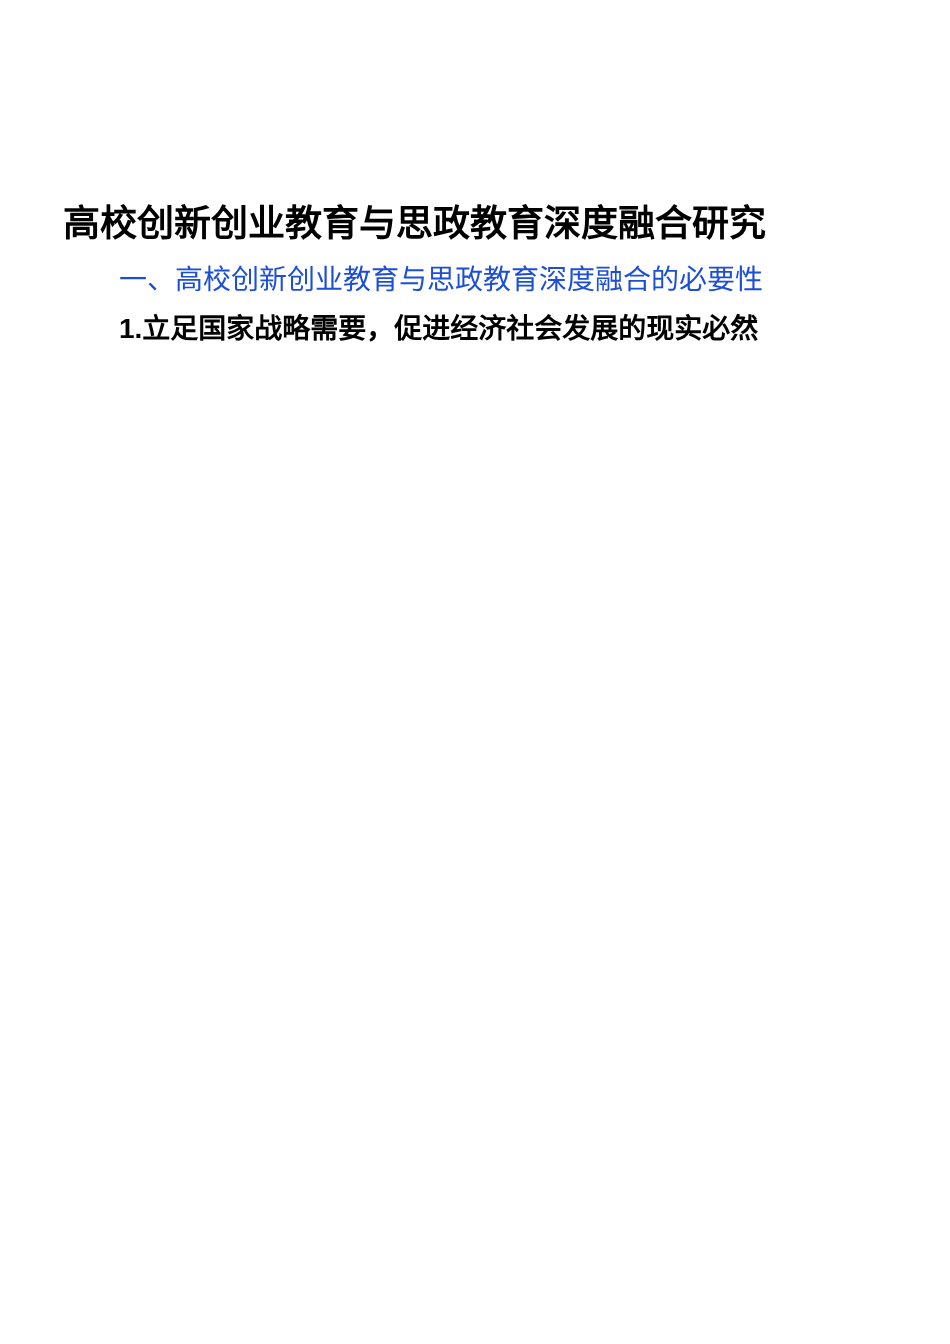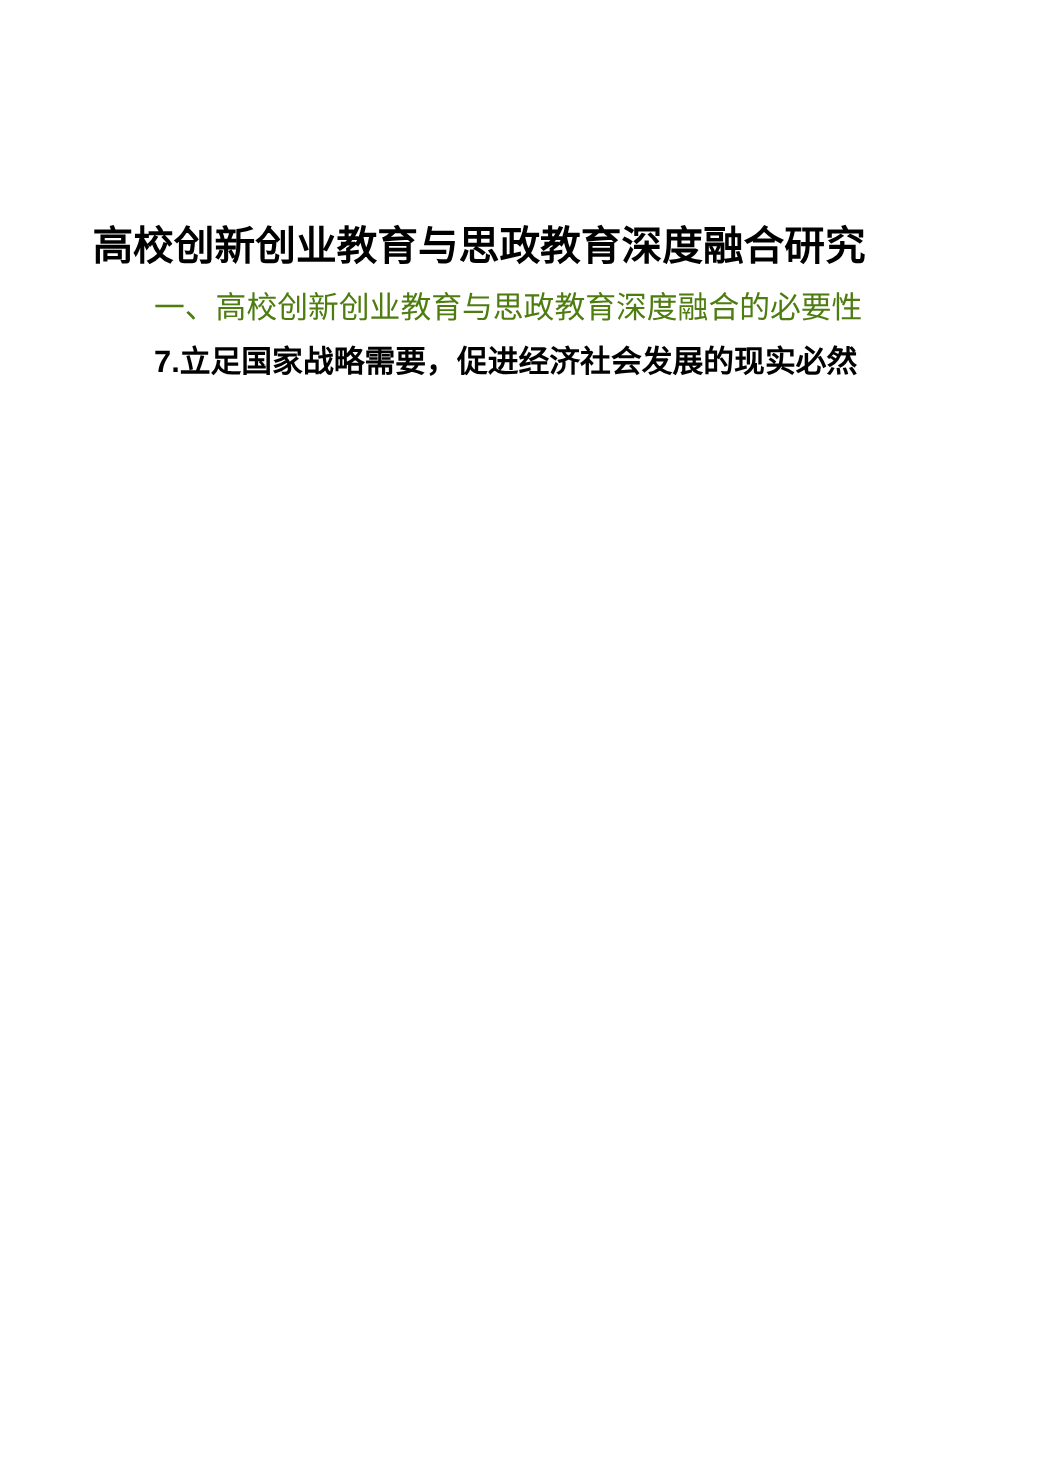--- a/index.html
+++ b/index.html
@@ -11,21 +11,21 @@
     width: 950px;
     height: 1344px;
     overflow: hidden;
   }
   .page {
     box-sizing: border-box;
     width: 950px;
     height: 1232px;
     background: #ffffff;
     color: #000000;
-    padding: 196px 116px 0 84px;
+    padding: 196px 116px 0 63px;
     font-family: "Liberation Sans", sans-serif;
   }
   .content {
     width: 701px;
   }
   .doc-title {
     margin: 0;
     font-size: 37px;
     font-weight: 700;
     line-height: 55px;
@@ -70,19 +70,19 @@
 <body>
 
 <div class="page" style="background: rgb(255, 255, 255); color: rgb(0, 0, 0);">
   <div class="content">
 
     <h1 class="doc-title">
       <span class="title-line">高校创新创业教育与思政教育深度融合研究</span>
     </h1>
 
 
-    <h2 class="section-heading" style="color: #4d7c0f;">一、高校创新创业教育与思政教育深度融合的必要性</h2>
+    <h2 class="section-heading" style="color: #1d4ed8;">一、高校创新创业教育与思政教育深度融合的必要性</h2>
 
-    <h3 class="subsection-heading">7.立足国家战略需要，促进经济社会发展的现实必然</h3>
+    <h3 class="subsection-heading">1.立足国家战略需要，促进经济社会发展的现实必然</h3>
 
 
   </div>
 </div>
 
 </body></html>

